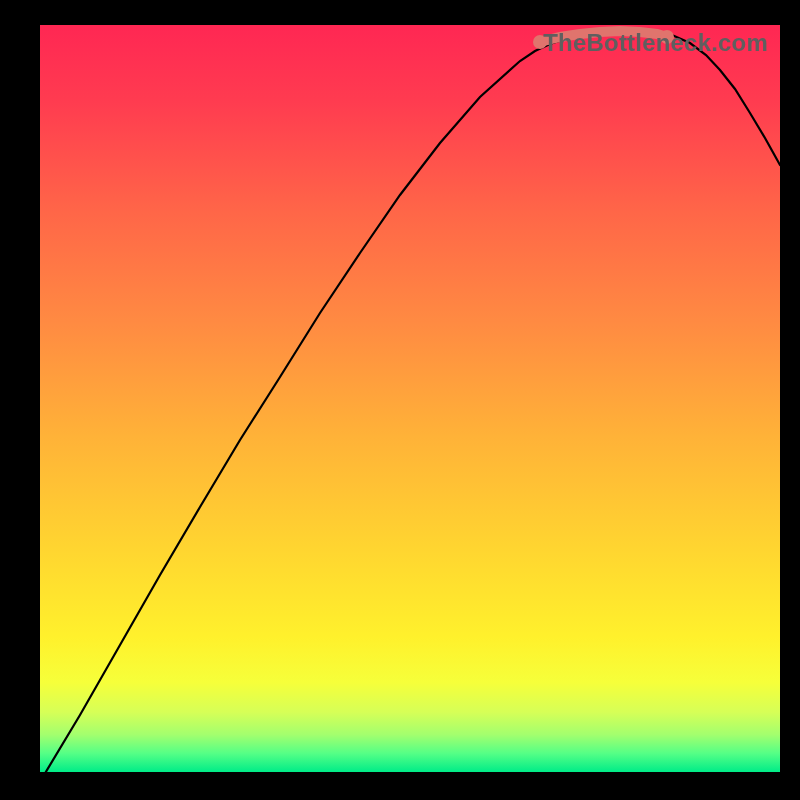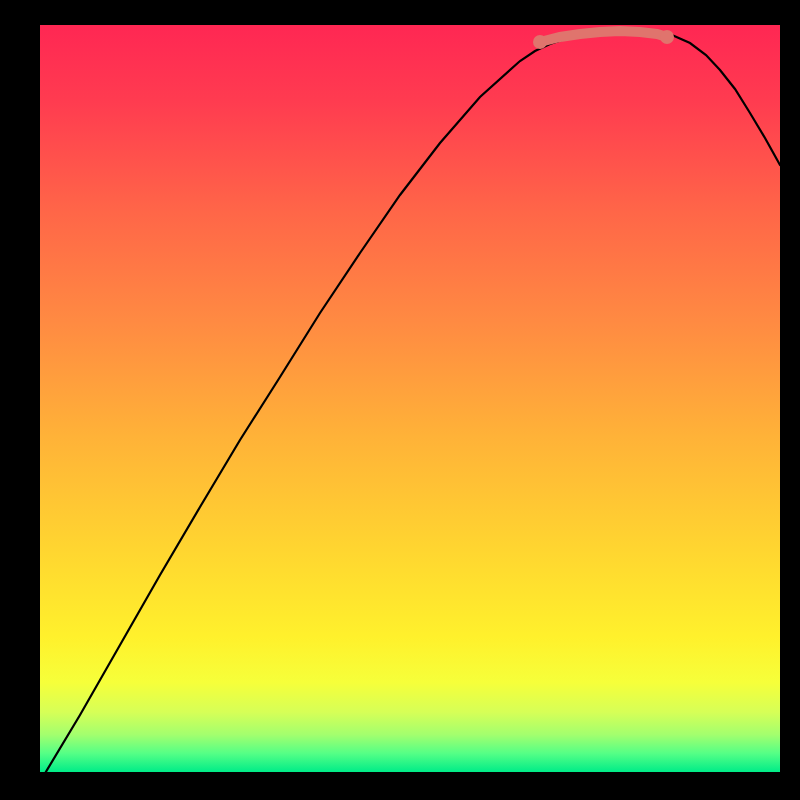--- a/index.html
+++ b/index.html
@@ -59,20 +59,21 @@
   }
   .marker-dot {
     fill: #e0746d;
   }
 </style>
 </head>
 <body>
 
 <div class="frame">
 
+  <div class="watermark">TheBottleneck.com</div>
 
   <svg class="gradient-svg" viewBox="0 0 740 747" preserveAspectRatio="none">
     <defs>
       <linearGradient id="grad" x1="0" y1="0" x2="0" y2="1">
           <stop offset="0%" stop-color="#ff2753"></stop>
           <stop offset="10%" stop-color="#ff3b50"></stop>
           <stop offset="25%" stop-color="#ff6648"></stop>
           <stop offset="40%" stop-color="#ff8b42"></stop>
           <stop offset="55.00000000000001%" stop-color="#ffb238"></stop>
           <stop offset="70%" stop-color="#ffd530"></stop>

